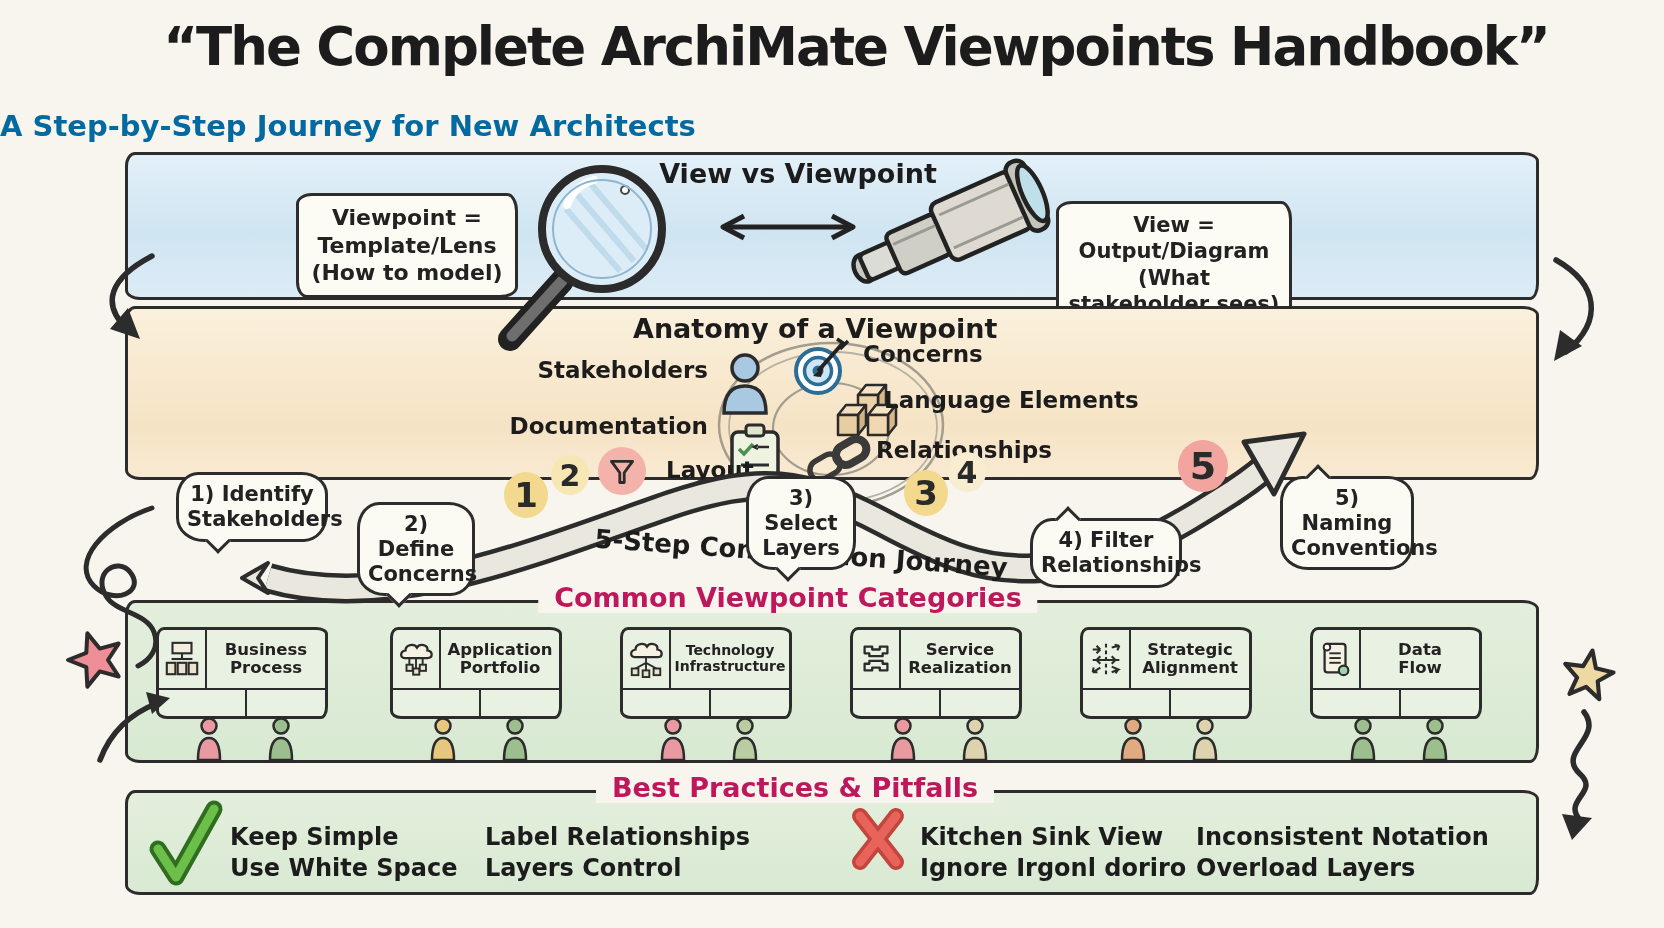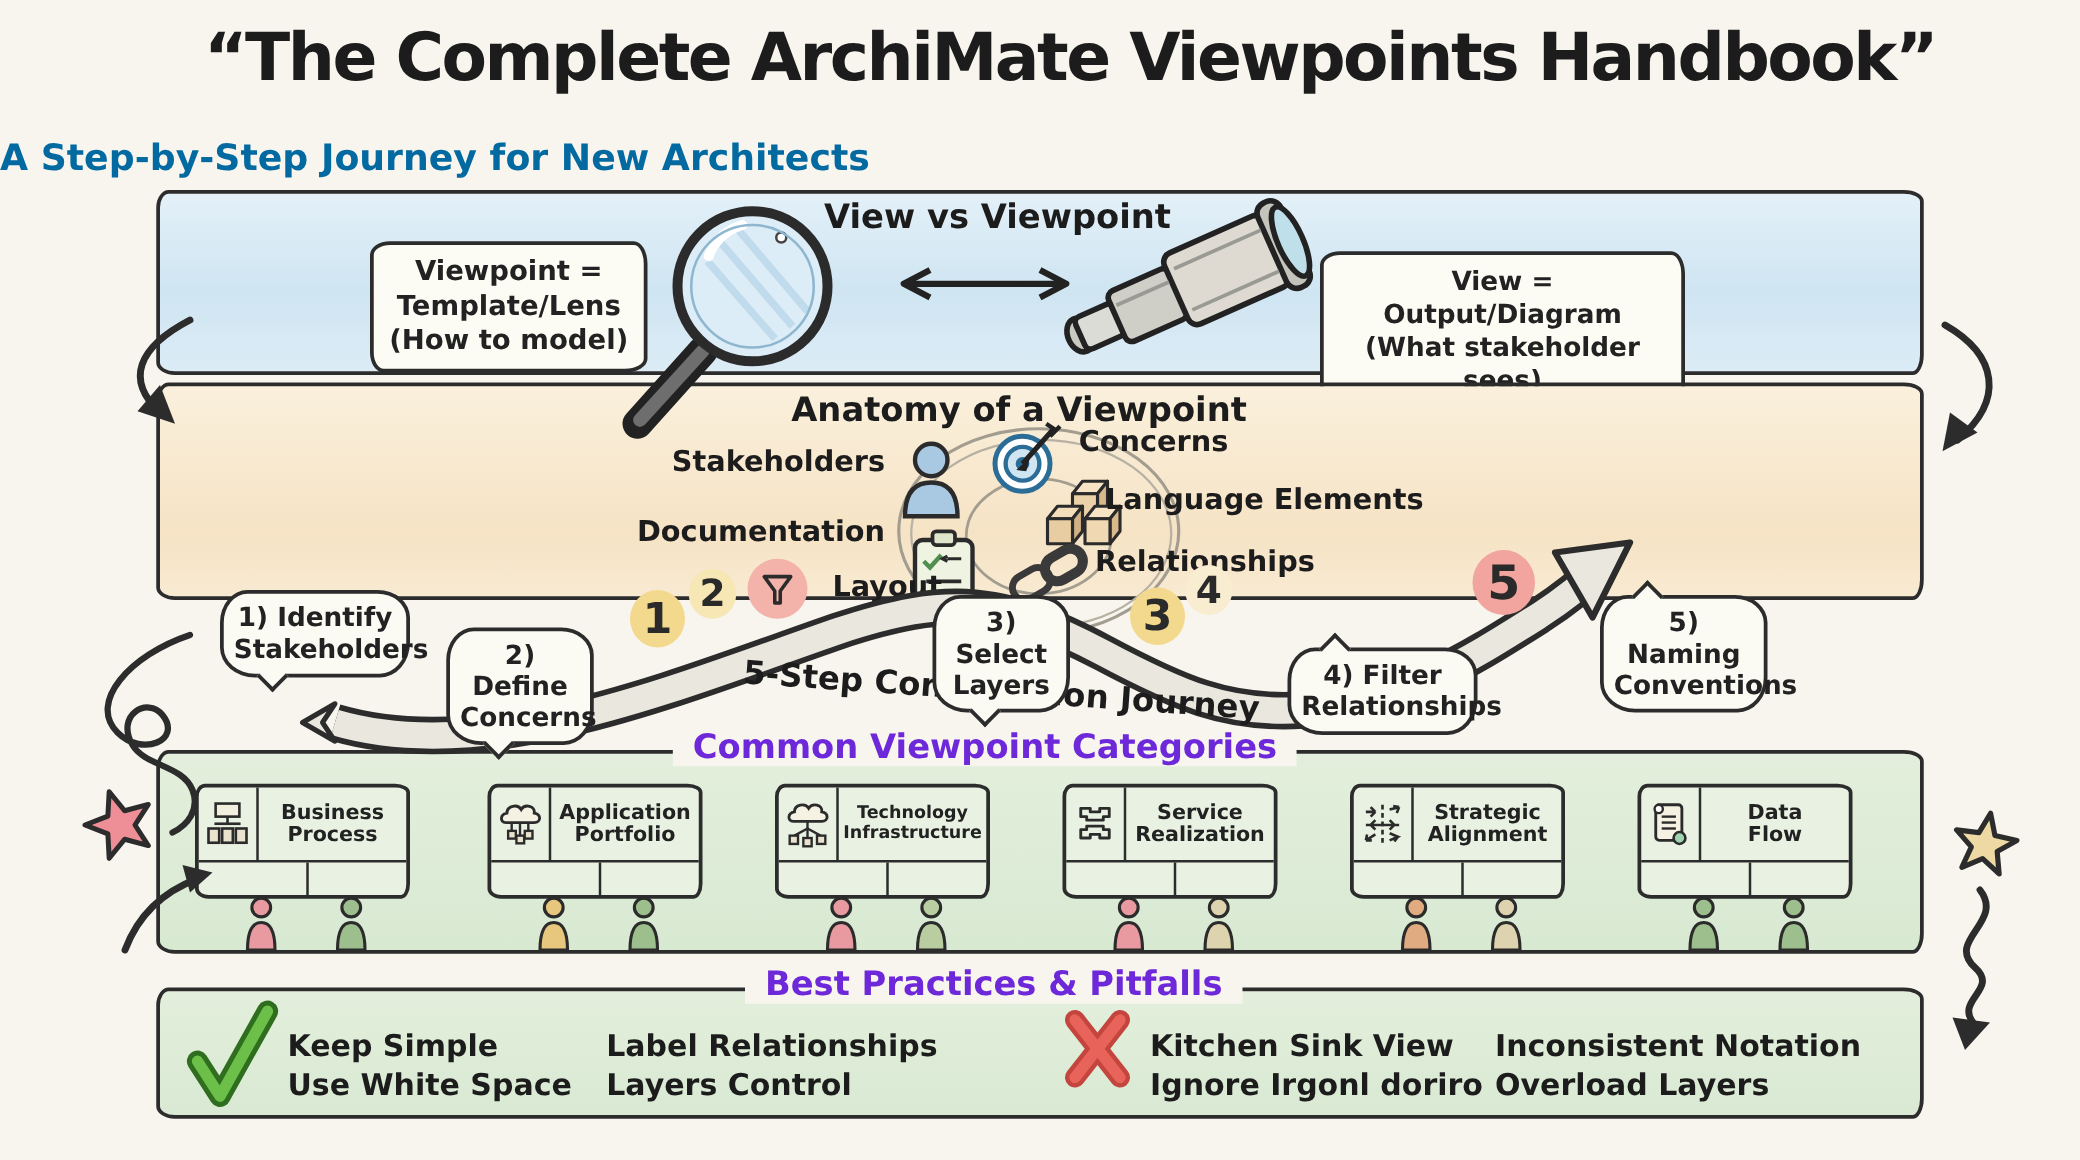--- a/index.html
+++ b/index.html
@@ -9,21 +9,21 @@
   .title{position:absolute;top:16px;left:0;width:100%;text-align:center;font-size:53px;letter-spacing:-2px;color:#1c1c1c;}
   .subtitle{position:absolute;top:109px;left:0;width:100%;text-align:left;font-size:29px;color:#0369a1;}
   .band{position:absolute;left:125px;width:1414px;border:3.5px solid #2c2c2c;box-sizing:border-box;
         border-radius:10px 16px 9px 15px/14px 9px 16px 10px;}
   .band.blue{top:152px;height:148px;background:linear-gradient(180deg,#e3f0f8 0%,#cfe5f2 55%,#dcecf6 100%);}
   .band.orange{top:306px;height:174px;background:linear-gradient(180deg,#faf0dc 0%,#f6e3c5 70%,#f8ead2 100%);}
   .band.greenA{top:600px;height:163px;background:linear-gradient(180deg,#e3efdc 0%,#d8e9d2 100%);}
   .band.greenB{top:790px;height:105px;background:linear-gradient(180deg,#e3efdc 0%,#d9e9d3 100%);}
   .sec-title{position:absolute;text-align:center;font-size:27px;color:#1c1c1c;white-space:nowrap;}
   .straddle{position:absolute;top:-21px;transform:translateX(-50%);background:#f8f5ee;padding:0 16px;
-            font-size:27px;white-space:nowrap;color:#6d28d9;}
+            font-size:27px;white-space:nowrap;color:#be185d;}
   .label-box{position:absolute;background:#fcfbf4;border:3px solid #2c2c2c;
              border-radius:16px 11px 18px 11px/11px 18px 11px 16px;
              text-align:center;font-size:22px;line-height:1.25;padding:8px 6px;box-sizing:border-box;}
   .anat-label{position:absolute;font-size:23px;white-space:nowrap;color:#1c1c1c;}
   .bubble{position:absolute;background:#fbfaf3;border:3px solid #2c2c2c;z-index:6;
           border-radius:22px 26px 24px 28px/26px 22px 28px 24px;
           text-align:center;font-size:21px;line-height:1.18;padding:7px 8px;box-sizing:border-box;}
   .bubble.tail-b::after{content:"";position:absolute;width:15px;height:15px;background:#fbfaf3;
           border-right:3px solid #2c2c2c;border-bottom:3px solid #2c2c2c;transform:rotate(45deg);
           bottom:-11px;left:30px;}
@@ -87,21 +87,21 @@
         <rect x="48" y="66" width="54" height="44" rx="6" fill="#cfcfc8" stroke="#222" stroke-width="4.5"></rect>
         <rect x="100" y="57" width="88" height="62" rx="8" fill="#dedad2" stroke="#222" stroke-width="4.5"></rect>
         <rect x="184" y="51" width="20" height="74" rx="9" fill="#c4c4bd" stroke="#222" stroke-width="4.5"></rect>
         <ellipse cx="200" cy="88" rx="10" ry="30" fill="#bfe0ea" stroke="#222" stroke-width="4.5"></ellipse>
         <line x1="106" y1="70" x2="182" y2="70" stroke="#9a9a94" stroke-width="3"></line>
         <line x1="106" y1="106" x2="182" y2="106" stroke="#9a9a94" stroke-width="3"></line>
         <line x1="52" y1="78" x2="98" y2="78" stroke="#9a9a94" stroke-width="3"></line>
       </g>
     </svg>
 
-    <div class="label-box" style="left:928px;top:46px;width:292px;font-size:21px">
+    <div class="label-box" style="left:928px;top:46px;width:236px;font-size:21px">
       <div>View = Output/Diagram</div>
       <div>(What stakeholder sees)</div>
     </div>
   </section>
 
   <section class="band orange">
     <div class="sec-title" style="left:505px;width:360px;top:4px">Anatomy of a Viewpoint</div>
 
     <svg class="abs" style="left:575px;top:28px" width="260" height="185" viewBox="0 0 260 185">
       <ellipse cx="128" cy="88" rx="112" ry="82" fill="none" stroke="#a39d90" stroke-width="2.5"></ellipse>

